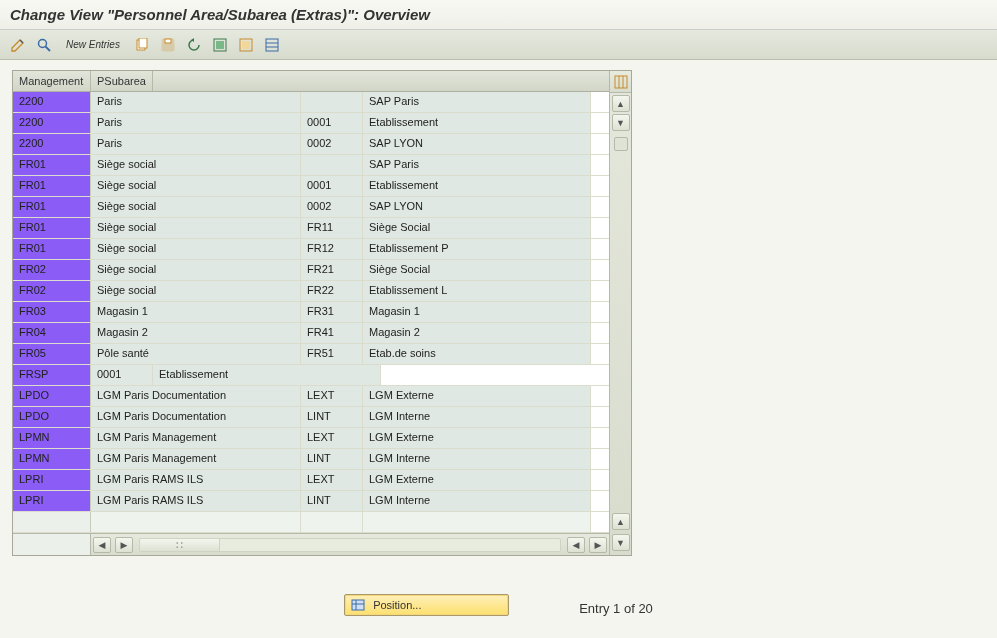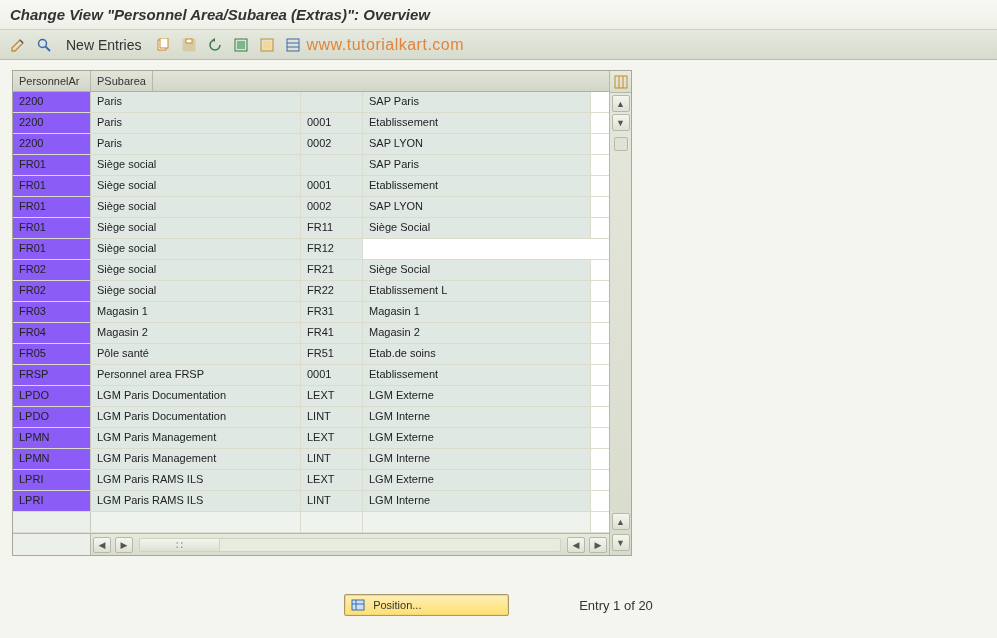--- a/index.html
+++ b/index.html
@@ -36,23 +36,24 @@
     width: 20px; height: 20px;
     display: inline-flex;
     align-items: center;
     justify-content: center;
     cursor: pointer;
     font-size: 13px;
     line-height: 1;
   }
   .tb-text-btn {
     padding: 2px 6px;
-    font-size: 14px;
+    font-size: 10px;
     color: #333;
     cursor: pointer;
+    font-style: italic;
   }
   .watermark {
     color: #e07a2b;
     font-size: 16px;
     letter-spacing: 0.5px;
     margin-left: -3px;
     opacity: 0.9;
   }
   .content {
     padding: 10px 12px;
@@ -201,21 +202,21 @@
     text-align: center;
     color: #888;
     cursor: pointer;
   }
   .footer {
     position: absolute;
     bottom: 22px;
     left: 0;
     width: 100%;
     display: flex;
-    align-items: center;
+    align-items: flex-end;
     justify-content: center;
     gap: 70px;
   }
   .position-btn {
     width: 165px;
     padding: 3px 6px;
     background: linear-gradient(to bottom, #feefb8, #fde06f);
     border: 1px solid #a8986a;
     border-radius: 2px;
     display: flex;
@@ -287,28 +288,27 @@
         <rect x="3" y="3" width="8" height="8" fill="#f2d79a"></rect>
       </svg>
   </span>
   <span class="tb-btn">
     <svg width="14" height="14" viewBox="0 0 14 14">
         <rect x="1" y="1" width="12" height="12" fill="none" stroke="#3a6aa8"></rect>
         <line x1="1" y1="5" x2="13" y2="5" stroke="#3a6aa8"></line>
         <line x1="1" y1="9" x2="13" y2="9" stroke="#3a6aa8"></line>
       </svg>
   </span>
-  <span class="watermark">www.tutorialkart.com</span>
 </div>
 
 <div class="content">
   <div class="grid-wrap">
     <div class="grid-main">
       <div class="grid-header">
-        <div class="gh-cell col-pa">PersonnelAr</div>
+        <div class="gh-cell col-pa">Management</div>
         <div class="gh-cell col-ps">PSubarea</div>
       </div>
       <div class="grid-body" id="grid-body">
           <div class="grid-row">
             <div class="gc col-pa">2200</div>
             <div class="gc col-pat">Paris</div>
             <div class="gc col-ps"></div>
             <div class="gc col-pst">SAP Paris</div>
           </div>
           <div class="grid-row">
@@ -344,20 +344,21 @@
           <div class="grid-row">
             <div class="gc col-pa">FR01</div>
             <div class="gc col-pat">Siège social</div>
             <div class="gc col-ps">FR11</div>
             <div class="gc col-pst">Siège Social</div>
           </div>
           <div class="grid-row">
             <div class="gc col-pa">FR01</div>
             <div class="gc col-pat">Siège social</div>
             <div class="gc col-ps">FR12</div>
+            <div class="gc col-pst">Etablissement P</div>
           </div>
           <div class="grid-row">
             <div class="gc col-pa">FR02</div>
             <div class="gc col-pat">Siège social</div>
             <div class="gc col-ps">FR21</div>
             <div class="gc col-pst">Siège Social</div>
           </div>
           <div class="grid-row">
             <div class="gc col-pa">FR02</div>
             <div class="gc col-pat">Siège social</div>
@@ -377,21 +378,20 @@
             <div class="gc col-pst">Magasin 2</div>
           </div>
           <div class="grid-row">
             <div class="gc col-pa">FR05</div>
             <div class="gc col-pat">Pôle santé</div>
             <div class="gc col-ps">FR51</div>
             <div class="gc col-pst">Etab.de soins</div>
           </div>
           <div class="grid-row">
             <div class="gc col-pa">FRSP</div>
-            <div class="gc col-pat">Personnel area FRSP</div>
             <div class="gc col-ps">0001</div>
             <div class="gc col-pst">Etablissement</div>
           </div>
           <div class="grid-row">
             <div class="gc col-pa">LPDO</div>
             <div class="gc col-pat">LGM Paris Documentation</div>
             <div class="gc col-ps">LEXT</div>
             <div class="gc col-pst">LGM Externe</div>
           </div>
           <div class="grid-row">

